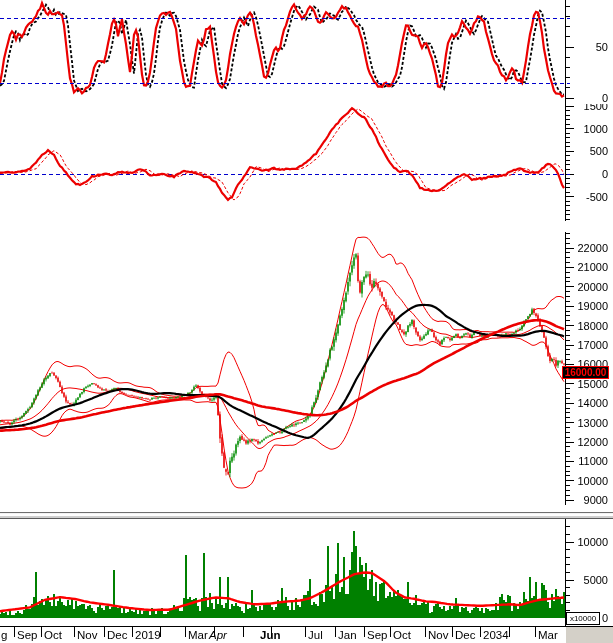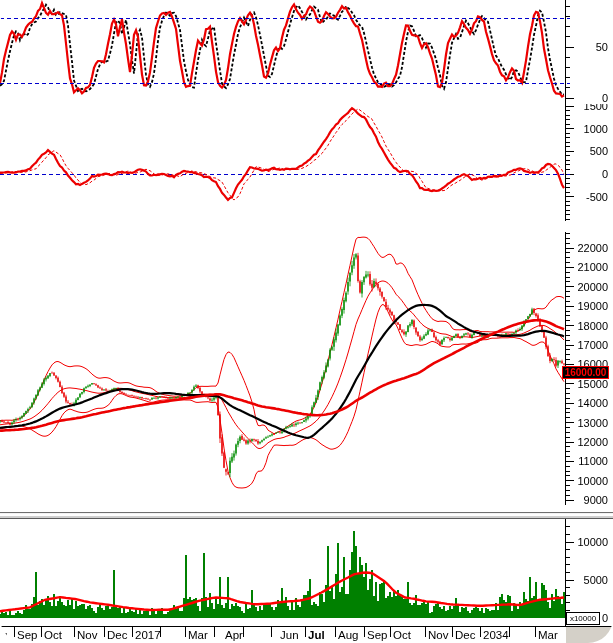--- a/index.html
+++ b/index.html
@@ -1,17 +1,17 @@
 <!DOCTYPE html>
 <html><head>
 <meta charset="utf-8">
 <style>
   html,body{margin:0;padding:0;background:#ffffff;}
   #app{position:relative;width:613px;height:643px;background:#ffffff;overflow:hidden;
-       font-family:"Liberation Sans",sans-serif;border-radius:25px;}
+       font-family:"Liberation Sans",sans-serif;}
   .panel{position:absolute;left:0;width:613px;background:#fff;}
   .panel svg{position:absolute;left:0;top:0;}
   .sep{position:absolute;left:0;width:613px;height:7px;
        background:linear-gradient(#6f6f6f 0 1px,#f2f2f2 1px 2px,#ffffff 2px 4px,#cfcfcf 4px 6px,#5a5a5a 6px 7px);}
   #lastPriceLabel{position:absolute;left:562px;top:366px;width:45px;height:11px;
        background:#000000;border:1px solid #ff0000;color:#ff0000;
        font-size:10px;font-weight:bold;line-height:11px;text-align:center;letter-spacing:0px;}
   #volUnitBox{position:absolute;left:566px;top:612px;width:32px;height:11px;
        background:#ffffff;border:1px solid #000000;color:#000000;
        font-size:8px;line-height:11px;text-align:center;}
@@ -271,27 +271,27 @@
       <div class="xtick" style="left: 425px;"></div>
       <div class="xtick" style="left: 452px;"></div>
       <div class="xtick" style="left: 480px;"></div>
       <div class="xtick" style="left: 509px;"></div>
       <div class="xtick" style="left: 535px;"></div>
       <div class="xlabel" style="left: 1px;">g</div>
       <div class="xlabel" style="left: 17px;">Sep</div>
       <div class="xlabel" style="left: 44px;">Oct</div>
       <div class="xlabel" style="left: 77px;">Nov</div>
       <div class="xlabel" style="left: 107px;">Dec</div>
-      <div class="xlabel" style="left: 135px;">2017</div>
+      <div class="xlabel" style="left: 135px;">2019</div>
       <div class="xlabel" style="left: 188px;">Mar</div>
-      <div class="xlabel" style="left: 225px;">Apr</div>
+      <div class="xlabel" style="left: 209px; font-style: italic;">Apr</div>
       <div class="xlabel" style="left: 236px; margin-top: 28px;">May</div>
-      <div class="xlabel" style="left: 280px;">Jun</div>
-      <div class="xlabel" style="left: 308px; font-weight: bold;">Jul</div>
-      <div class="xlabel" style="left: 338px;">Aug</div>
+      <div class="xlabel" style="left: 260px; font-weight: bold;">Jun</div>
+      <div class="xlabel" style="left: 308px;">Jul</div>
+      <div class="xlabel" style="left: 338px;">Jan</div>
       <div class="xlabel" style="left: 367px;">Sep</div>
       <div class="xlabel" style="left: 393px;">Oct</div>
       <div class="xlabel" style="left: 428px;">Nov</div>
       <div class="xlabel" style="left: 455px;">Dec</div>
       <div class="xlabel" style="left: 483px;">2034</div>
       <div class="xlabel" style="left: 538px;">Mar</div>
     </div>
 </div>
 
 </body></html>

